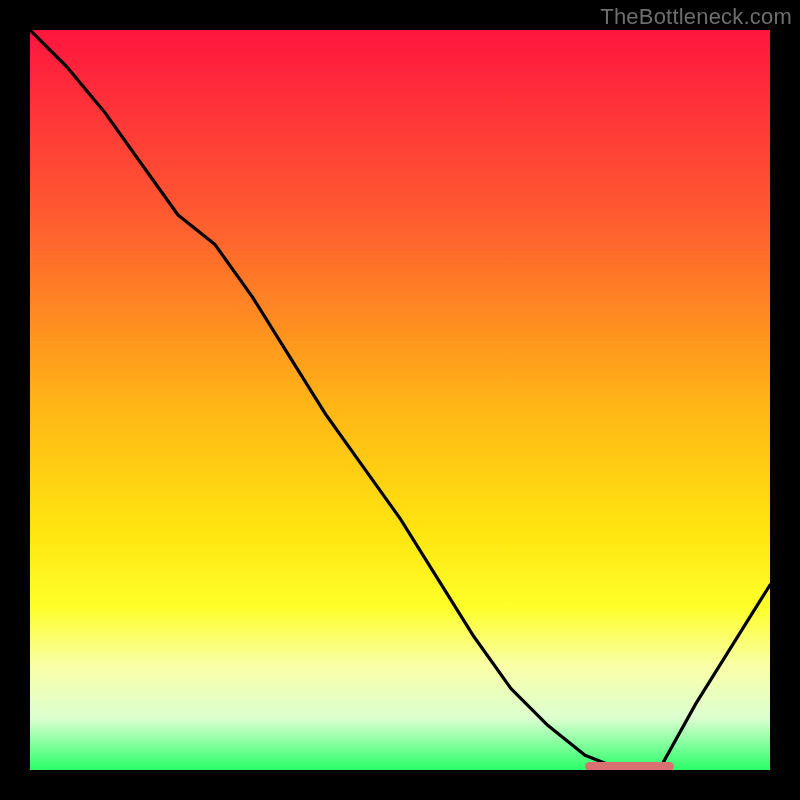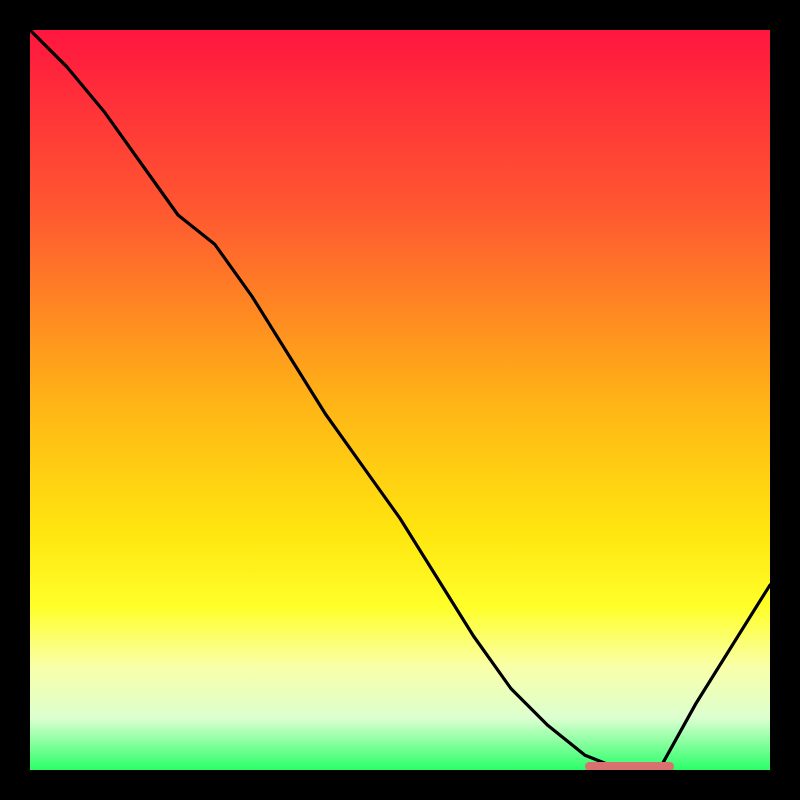--- a/index.html
+++ b/index.html
@@ -61,20 +61,21 @@
     position: absolute;
     height: 9px;
     border-radius: 5px;
     background: #d97171;
   }
 </style>
 </head>
 <body>
 
 <div class="frame">
+  <div class="watermark">TheBottleneck.com</div>
 
   <div class="plot">
     <div class="gradient"></div>
 
     <svg class="curve" viewBox="0 0 740 740" preserveAspectRatio="none">
       <path id="curve-path" fill="none" stroke="#000" stroke-width="3.2" stroke-linejoin="round" stroke-linecap="round" d="M0.0 0.0 L37.0 37.0 L74.0 81.4 L111.0 133.2 L148.0 185.0 L185.0 214.6 L222.0 266.4 L259.0 325.6 L296.0 384.8 L333.0 436.6 L370.0 488.4 L407.0 547.6 L444.0 606.8 L481.0 658.6 L518.0 695.6 L555.0 725.2 L592.0 740.0 L614.2 740.0 L629.0 740.0 L666.0 673.4 L703.0 614.2 L740.0 555.0 "></path>
     </svg>
 
     <div id="optimal-marker" class="marker" style="left: 555px; width: 88.8px; top: 732px;"></div>
   </div>

